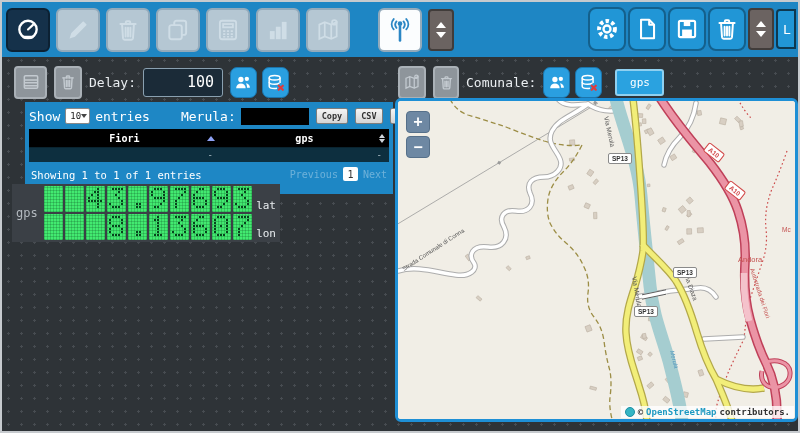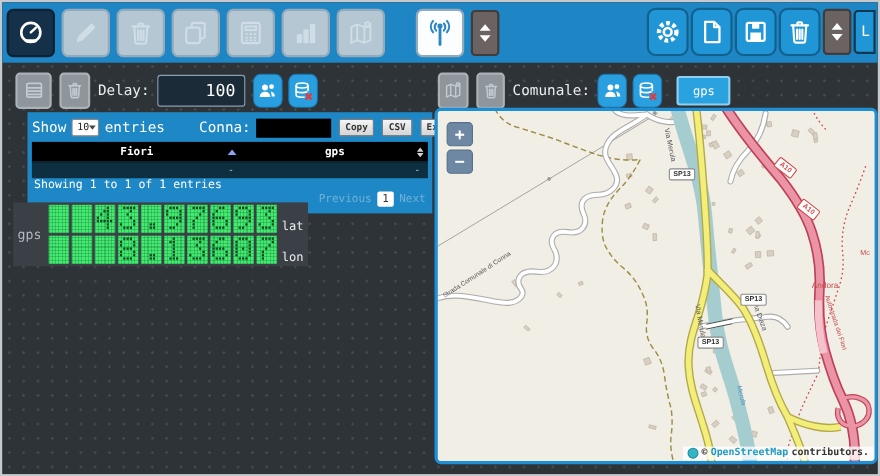--- a/index.html
+++ b/index.html
@@ -50,21 +50,21 @@
            color:#333; font-size:8.5px; font-weight:bold; padding:2px 5px; margin-left:2px; font-family:inherit;}
   .dt-head{ display:flex; height:18px; background:#000; align-items:center; margin-top:2px;}
   .dt-th{ font-size:10px; font-weight:bold; display:flex; align-items:center; justify-content:center; position:relative; height:100%;}
   .dt-th .asc{ position:absolute; right:5px; width:0;height:0; border-left:4px solid transparent;
                border-right:4px solid transparent; border-bottom:5px solid #8fa2f5;}
   .sorts{ position:absolute; right:4px; display:flex; flex-direction:column; gap:1px;}
   .sorts i{ width:0;height:0;border-left:3px solid transparent;border-right:3px solid transparent;}
   .sorts .u{ border-bottom:4px solid #cfd4da;} .sorts .d{ border-top:4px solid #cfd4da;}
   .dt-row{ display:flex; height:15px; background:#0d2f3f; align-items:center; border-top:1px solid #0a2430;}
   .dt-td{ font-size:9px; color:#b7c6cd; text-align:right; padding-right:7px; }
-  .dt-foot{ display:flex; align-items:flex-start; height:19px; font-size:10.5px; padding:0 2px;flex-direction:column; }
+  .dt-foot{ display:flex; align-items:flex-end; height:19px; font-size:10.5px; padding:0 2px; }
   .dt-page{ margin-left:auto; display:flex; align-items:center; gap:5px; }
   .pg-dis{ color:rgba(255,255,255,0.35); font-size:10px; }
   .pg-cur{ width:15px; height:14px; background:#fff; color:#333; font-size:10px; border-radius:2px;
            display:flex; align-items:center; justify-content:center; }
   
   .seg-panel{ position:absolute; left:10px; top:182px; width:268px; height:58px; background:#3b4046;
               display:flex; align-items:center; padding:2px 4px; gap:5px;}
   .seg-tag{ font-size:12px; color:#b3b9bf; width:26px; }
   .seg-rows{ display:flex; flex-direction:column; gap:2px; }
   .seg-row{ display:flex; gap:2px; align-items:flex-end; }
@@ -270,21 +270,21 @@
   </div>
 
   <div class="dtable">
     <div class="dt-ctl">
       <span>Show</span>
       <div class="dt-sel">
         <span>10</span>
         <span class="car"></span>
       </div>
       <span>entries</span>
-      <span style="margin-left:26px;">Conna:</span>
+      <span style="margin-left:26px;">Merula:</span>
       <input class="dt-search" type="text" value="" style="">
       <button class="dt-btn">Copy</button>
       <button class="dt-btn">CSV</button>
       <button class="dt-btn">Excel</button>
     </div>
     <div class="dt-head">
       <div class="dt-th" style="width:53%;">
         <span>Fiori</span>
         <span class="asc"></span>
       </div>

